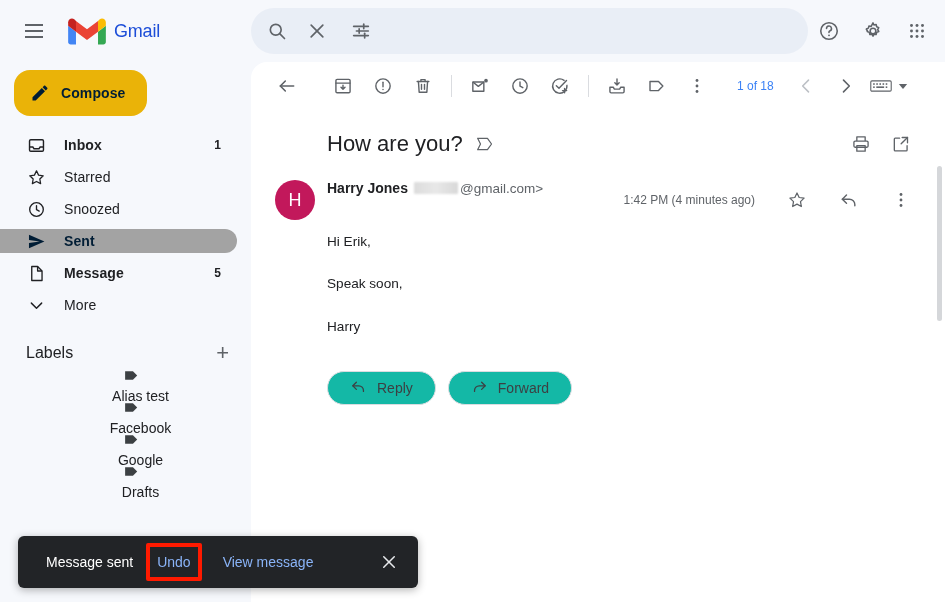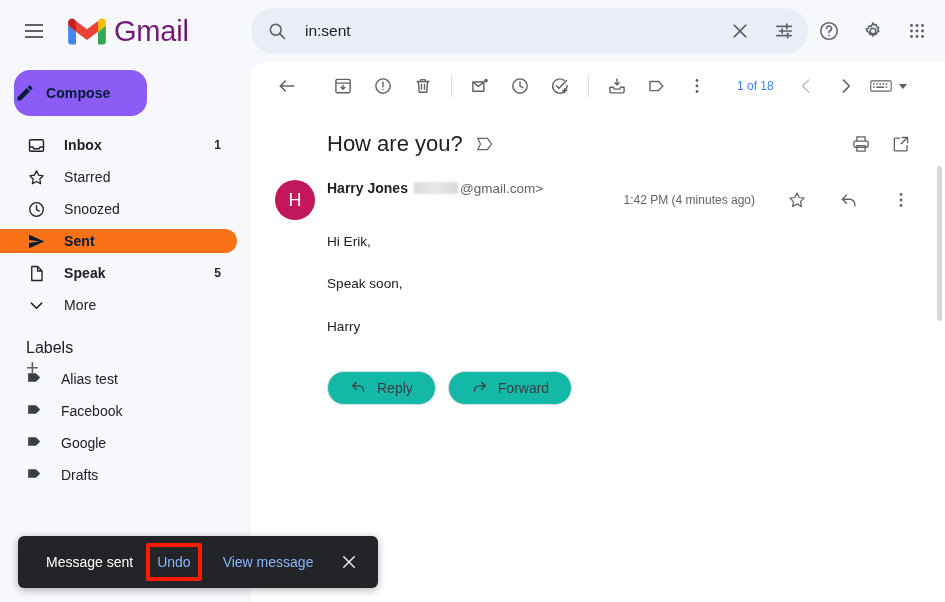--- a/index.html
+++ b/index.html
@@ -29,21 +29,21 @@
   }
   .hamburger span::before, .hamburger span::after {
     content: ""; position: absolute; left: 0; width: 18px; height: 2px; background: #5f6368;
   }
   .hamburger span::before { top: -6px; }
   .hamburger span::after  { top: 6px; }
 
   .brand { display: flex; align-items: center; margin-left: 12px; }
   .gmail-logo { width: 38px; height: 29px; }
   .brand-name {
-    font-size: 29px; color: #701a75; margin-left: 8px; letter-spacing: -0.2px;
+    font-size: 18px; color: #1d4ed8; margin-left: 8px; letter-spacing: -0.2px;
   }
 
   .searchbar {
     position: absolute; left: 251px; top: 8px;
     width: 557px; height: 46px;
     background: #e9eef6; border-radius: 8px;
     display: flex; align-items: center;
   }
   .searchbar.round { border-radius: 24px; }
   .search-icon-btn {
@@ -73,22 +73,22 @@
   }
 
   
   .sidebar {
     position: absolute; left: 0; top: 62px; width: 251px; height: 540px;
     padding-top: 8px;
   }
   .compose {
     display: flex; align-items: center;
     margin: 0 0 0 14px; height: 46px; width: 133px;
-    background: #8b5cf6; border-radius: 16px; cursor: pointer;
-    padding-left: 1px;
+    background: #eab308; border-radius: 16px; cursor: pointer;
+    padding-left: 16px;
   }
   .compose-label {
     font-size: 14px; color: #001d35; font-weight: bold; margin-left: 11px;
     letter-spacing: .1px;
   }
 
   .nav { margin-top: 17px; }
   .nav-item {
     display: flex; align-items: center; height: 24px;
     margin: 0 0 0 0; padding-left: 26px; cursor: pointer;
@@ -96,32 +96,32 @@
     margin-bottom: 8px; width: 237px;
   }
   .nav-item .ico { width: 20px; display: flex; align-items: center; justify-content: center; }
   .nav-item .lbl {
     font-size: 14px; color: #202124; margin-left: 18px; letter-spacing: .1px;
   }
   .nav-item .cnt {
     position: absolute; right: 16px; font-size: 12px; color: #202124;
   }
   .nav-item.bold .lbl, .nav-item.bold .cnt { font-weight: bold; }
-  .nav-item.active { background: #f97316; }
+  .nav-item.active { background: #a3a3a3; }
   .nav-item.active .lbl { font-weight: bold; color: #001d35; }
 
   .labels-head {
-    display: flex; justify-content: space-between;
-    margin-top: 22px; padding: 0 22px 0 26px; height: 28px; flex-direction: column;
+    display: flex; align-items: center; justify-content: space-between;
+    margin-top: 22px; padding: 0 22px 0 26px; height: 28px;
   }
   .labels-title { font-size: 16px; color: #202124; }
   .plus { font-size: 22px; color: #5f6368; cursor: pointer; line-height: 1; }
   .label-item {
     display: flex; align-items: center; height: 24px; padding-left: 26px;
-    margin-bottom: 8px; cursor: pointer; border-radius: 0 16px 16px 0; width: 237px;
+    margin-bottom: 8px; cursor: pointer; border-radius: 0 16px 16px 0; width: 237px; flex-direction: column;
   }
   .label-item .lbl { font-size: 14px; color: #202124; margin-left: 18px; }
 
   
   .main {
     position: absolute; left: 251px; top: 62px;
     width: 694px; height: 540px;
     background: #ffffff; border-radius: 16px 0 0 0;
     overflow: hidden;
   }
@@ -188,21 +188,21 @@
 
   
   .scrollbar {
     position: absolute; right: 3px; top: 104px; width: 5px; height: 155px;
     background: #d5d7da; border-radius: 4px;
   }
 
   
   .snackbar {
     position: absolute; left: 18px; bottom: 14px;
-    height: 52px; width: 360px;
+    height: 52px; width: 400px;
     background: #222427; border-radius: 6px;
     display: flex; align-items: center; padding: 0 12px 0 28px;
     box-shadow: 0 2px 8px rgba(0,0,0,.3);
   }
   .snack-text { font-size: 14px; color: #ffffff; }
   .snack-undo {
     font-size: 14px; color: #8ab4f8; cursor: pointer;
     margin-left: 22px; position: relative; padding: 2px 2px;
   }
   .snack-undo .hl {
@@ -239,21 +239,20 @@
       <span class="brand-name">Gmail</span>
     </div>
 
     <div class="searchbar round">
       <div class="search-icon-btn">
         <svg width="20" height="20" viewBox="0 0 24 24" fill="none" stroke="#5f6368" stroke-width="2">
           <circle cx="10.5" cy="10.5" r="6.5"></circle>
             <line x1="15.5" y1="15.5" x2="21" y2="21" stroke-linecap="round"></line>
         </svg>
       </div>
-      <input class="search-input" type="text" value="in:sent" style="">
       <div class="search-btn">
         <svg width="20" height="20" viewBox="0 0 24 24" stroke="#5f6368" stroke-width="2" stroke-linecap="round">
           <line x1="5" y1="5" x2="19" y2="19"></line>
             <line x1="19" y1="5" x2="5" y2="19"></line>
         </svg>
       </div>
       <div class="search-btn">
         <svg width="22" height="22" viewBox="0 0 24 24" stroke="#5f6368" stroke-width="1.8" stroke-linecap="round">
           <line x1="4" y1="7" x2="20" y2="7"></line>
             <line x1="7" y1="12" x2="20" y2="12"></line>
@@ -345,21 +344,21 @@
         <span class="lbl">Sent</span>
       </div>
 
       <div class="nav-item bold">
         <span class="ico">
           <svg width="19" height="19" viewBox="0 0 24 24" fill="none" stroke="#202124" stroke-width="1.7" stroke-linejoin="round">
             <path d="M6 3.2h7.4L19 8.8V20.8H6z"></path>
               <path d="M13.4 3.2v5.6H19"></path>
           </svg>
         </span>
-        <span class="lbl">Speak</span>
+        <span class="lbl">Message</span>
         <span class="cnt">5</span>
       </div>
 
       <div class="nav-item">
         <span class="ico">
           <svg width="19" height="19" viewBox="0 0 24 24" fill="none" stroke="#202124" stroke-width="1.8" stroke-linecap="round" stroke-linejoin="round">
             <path d="M5.5 9l6.5 6.5L18.5 9"></path>
           </svg>
         </span>
         <span class="lbl">More</span>

